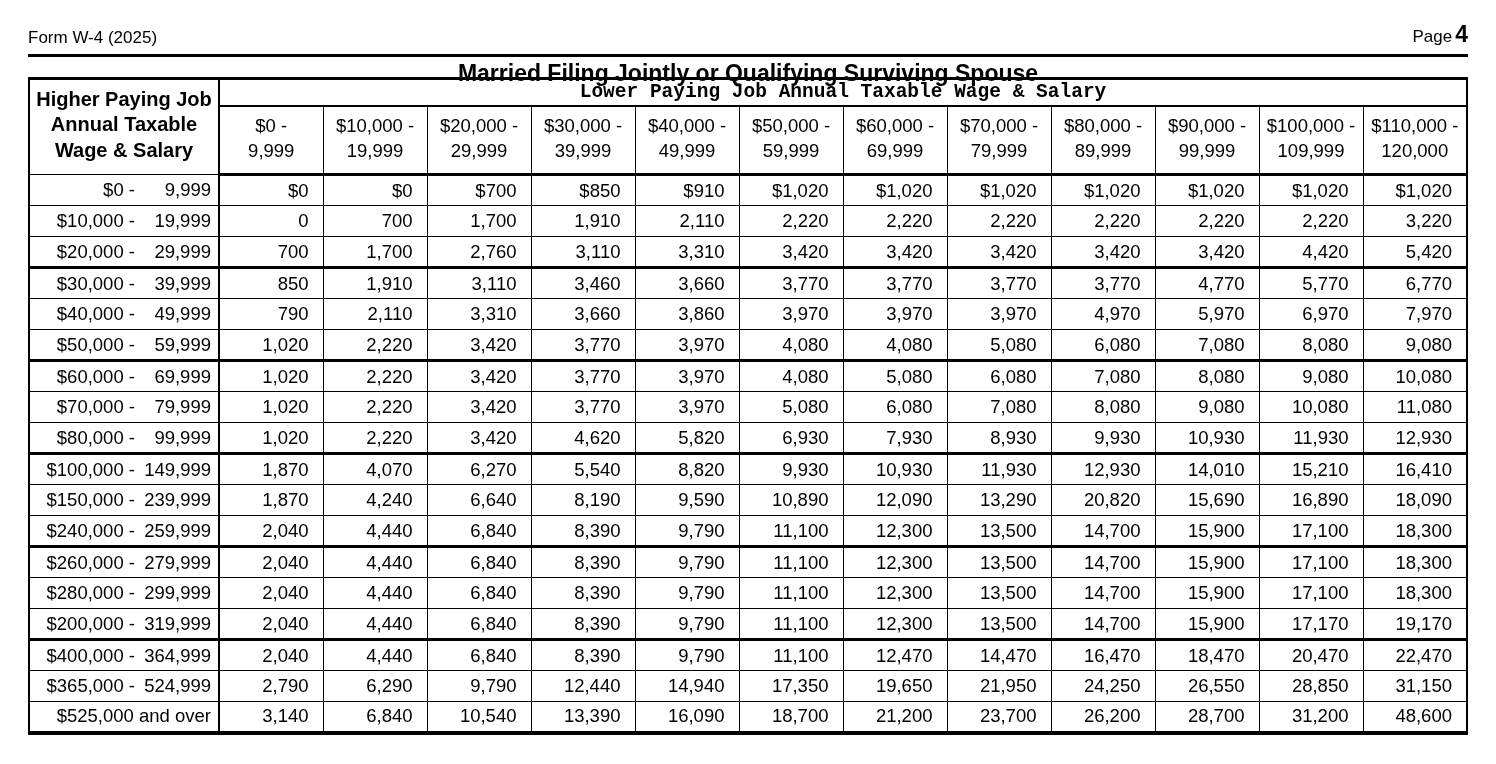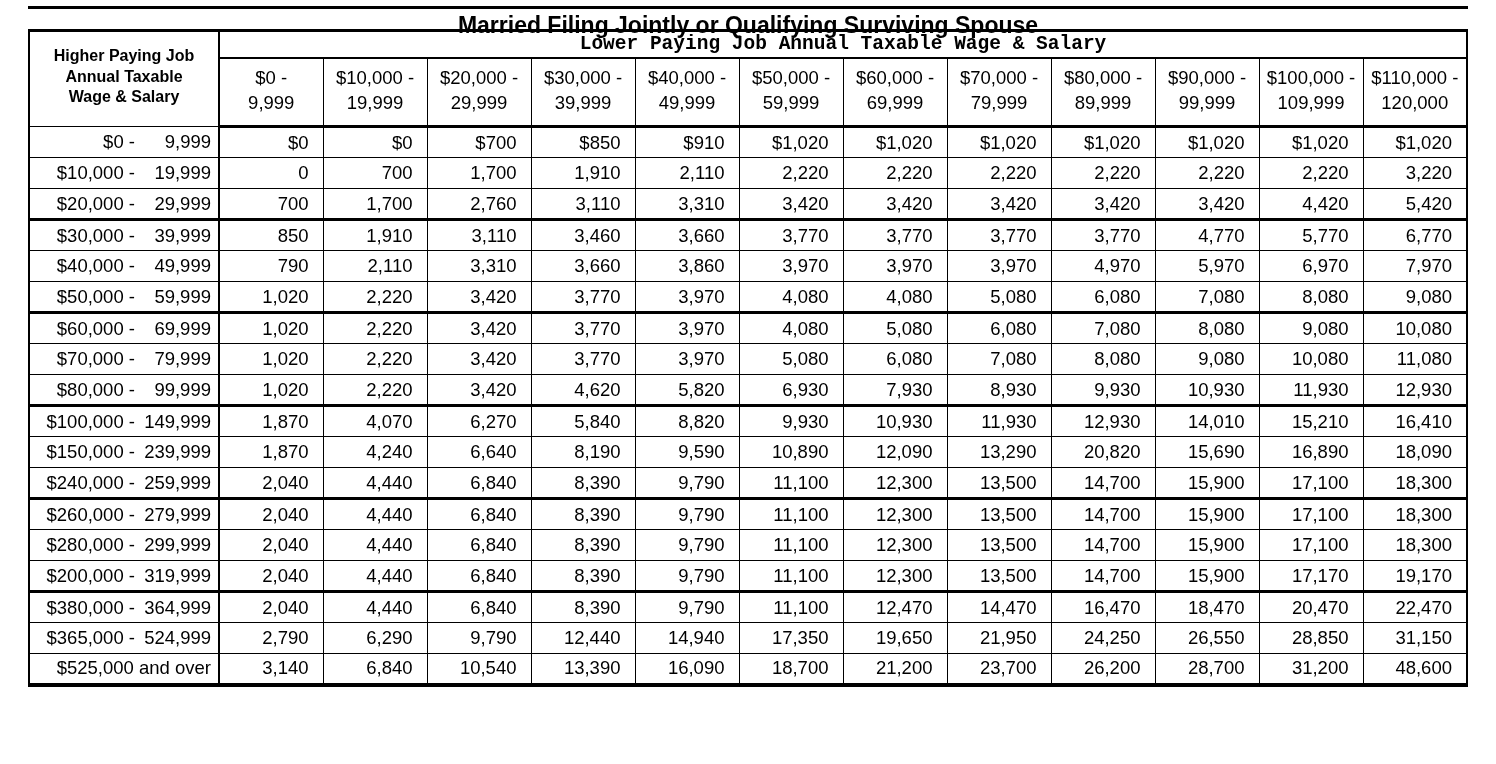--- a/index.html
+++ b/index.html
@@ -54,21 +54,21 @@
     font-weight: normal;
     overflow: hidden;
     white-space: nowrap;
   }
 
   th.axis-label {
     border-right-width: 2px;
     text-align: center;
     vertical-align: middle;
     font-weight: bold;
-    font-size: 16px;
+    font-size: 20px;
     line-height: 1.28;
     padding: 2px 2px 6px;
   }
   th.col-axis {
     height: 27px;
     text-align: center;
     font-weight: bold;
     font-size: 19.5px;
     border-bottom-width: 2px;
     font-family: Liberation Mono, monospace;
@@ -95,20 +95,24 @@
   }
   td.row-label .hi { display: inline-block; width: 76px; text-align: right; }
   td.val { text-align: right; padding-right: 14px; }
   tr.group-start td { border-top: 3px solid #000; }
 </style>
 </head>
 <body>
 
 <div class="page">
 
+  <div class="page-header">
+    <span>Form W-4 (2025)</span>
+    <span class="page-num"><span>Page</span><b>4</b></span>
+  </div>
 
   <div class="rule"></div>
 
   <div class="table-title">Married Filing Jointly or Qualifying Surviving Spouse</div>
 
   <table>
     <colgroup>
       <col class="label-col">
       <col>
         <col>
@@ -367,21 +371,21 @@
         <tr class="group-start">
           <td class="row-label">
             <span class="inner">
               <span class="lo">$100,000 -</span>
               <span class="hi">149,999</span>
             </span>
           </td>
           <td class="val">1,870</td>
           <td class="val">4,070</td>
           <td class="val">6,270</td>
-          <td class="val">5,840</td>
+          <td class="val">5,540</td>
           <td class="val">8,820</td>
           <td class="val">9,930</td>
           <td class="val">10,930</td>
           <td class="val">11,930</td>
           <td class="val">12,930</td>
           <td class="val">14,010</td>
           <td class="val">15,210</td>
           <td class="val">16,410</td>
         </tr>
         <tr>
@@ -480,21 +484,21 @@
           <td class="val">12,300</td>
           <td class="val">13,500</td>
           <td class="val">14,700</td>
           <td class="val">15,900</td>
           <td class="val">17,170</td>
           <td class="val">19,170</td>
         </tr>
         <tr class="group-start">
           <td class="row-label">
             <span class="inner">
-              <span class="lo">$380,000 -</span>
+              <span class="lo">$400,000 -</span>
               <span class="hi">364,999</span>
             </span>
           </td>
           <td class="val">2,040</td>
           <td class="val">4,440</td>
           <td class="val">6,840</td>
           <td class="val">8,390</td>
           <td class="val">9,790</td>
           <td class="val">11,100</td>
           <td class="val">12,470</td>

